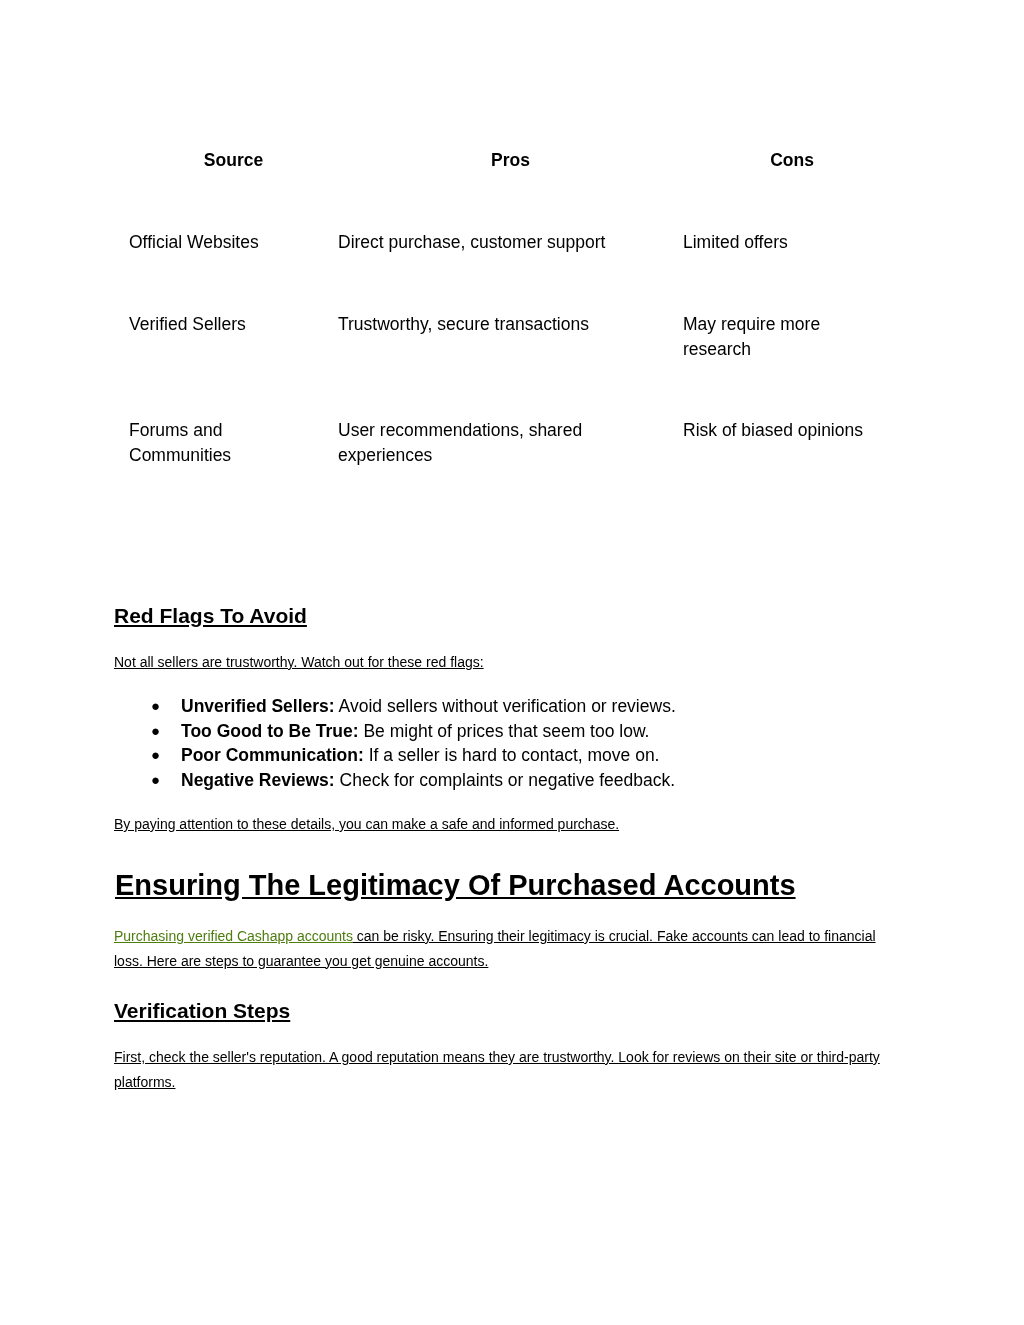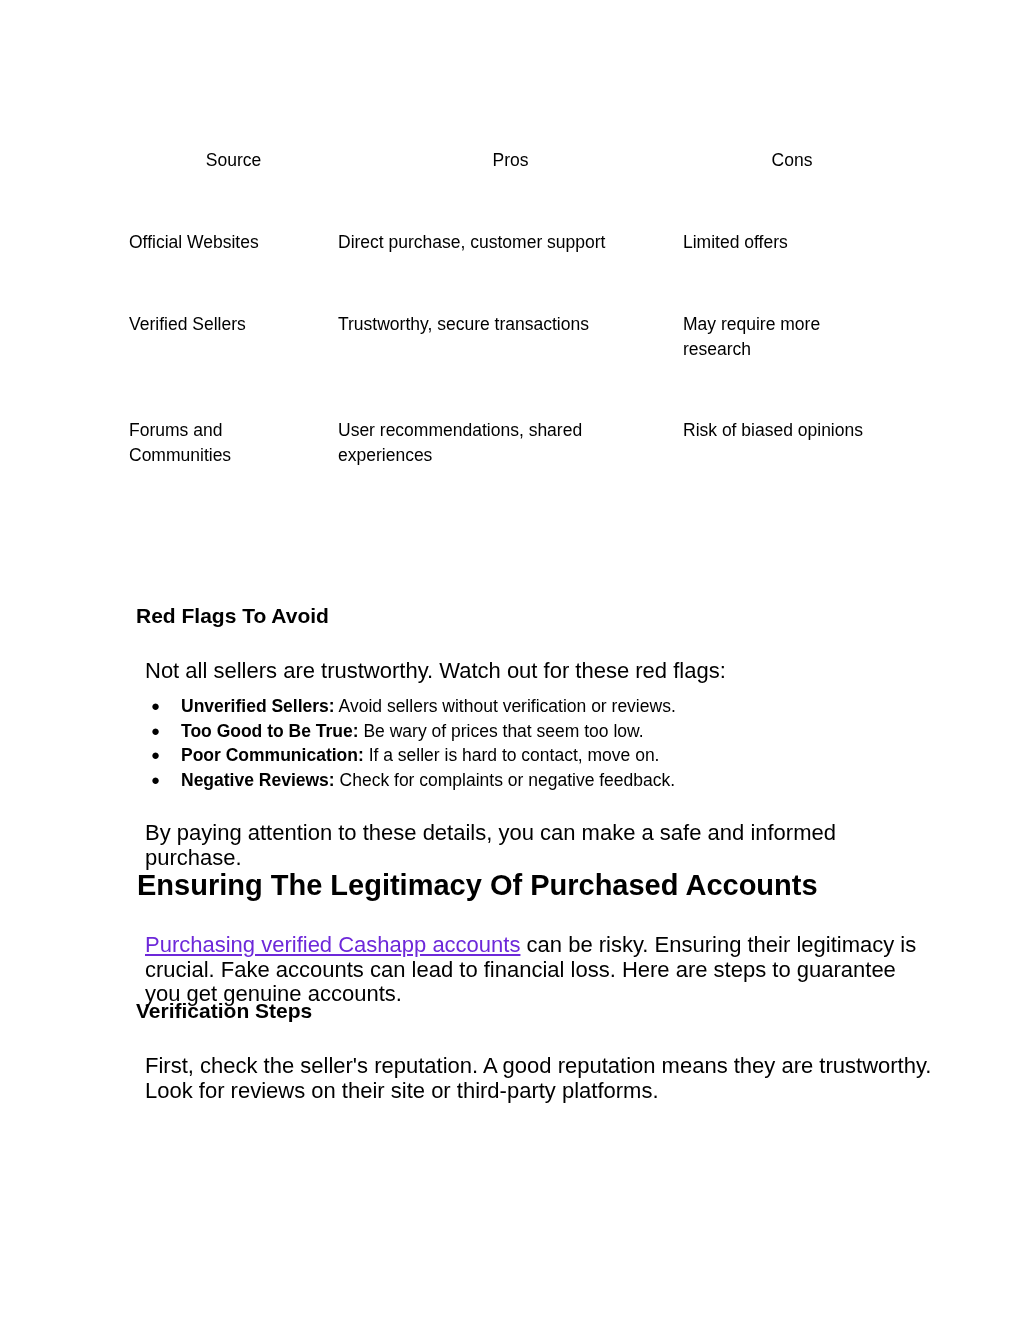--- a/index.html
+++ b/index.html
@@ -5,41 +5,41 @@
     html, body { margin: 0; padding: 0; background: #ffffff; }
     body {
       width: 1024px; height: 1325px; position: relative; overflow: hidden;
       font-family: "Liberation Sans", sans-serif; color: #000000;
     }
     .page { position: absolute; left: 0; top: 0; width: 1024px; height: 1325px; }
 
     
     .tbl { position: absolute; left: 121px; top: 140px; width: 780px; border-collapse: collapse; }
     .tbl th, .tbl td { padding: 0; vertical-align: top; font-size: 17.5px; line-height: 24.5px; }
-    .tbl th { font-weight: normal; text-align: center; height: 82px; padding-top: 8px; box-sizing: border-box; }
+    .tbl th { font-weight: bold; text-align: center; height: 82px; padding-top: 8px; box-sizing: border-box; }
     .tbl td { text-align: left; }
     .col1 { width: 217px; padding-left: 8px !important; }
     .col2 { width: 345px; }
     .col3 { width: 218px; }
     .row1 td { height: 82px; padding-top: 8px; box-sizing: border-box; }
     .row2 td { height: 82px; padding-top: 8px; box-sizing: border-box; }
     .row3 td { height: 106px; padding-top: 8px; box-sizing: border-box; margin-left: 24px; }
     .row4 td { height: 60px; padding-top: 8px; box-sizing: border-box; }
 
-    .abs { position: absolute; left: 136px; }
+    .abs { position: absolute; left: 114px; text-decoration: underline; }
     h3.sub { margin: 0; font-size: 21px; font-weight: bold; line-height: 28px; }
     h2.big { margin: 1px; font-size: 29px; font-weight: bold; line-height: 36px; }
-    p.body { margin: 9px; font-size: 22px; line-height: 24.5px; width: 790px; }
+    p.body { margin: 0; font-size: 14px; line-height: 24.5px; width: 790px; }
 
     ul.flags { position: absolute; left: 121px; top: 694px; margin: 0; padding: 0; list-style: none; font-size: 17.5px; line-height: 24.5px; }
     ul.flags li { position: relative; padding-left: 60px; }
     ul.flags li .bullet { position: absolute; left: 30px; top: 0; font-size: 15px; }
     ul.flags li b { font-weight: bold; }
 
-    a.lnk { color: #6d28d9; text-decoration: underline; }
+    a.lnk { color: #4d7c0f; text-decoration: underline; }
   </style>
 </head>
 <body>
 
 <div class="page">
 
   <table class="tbl">
     <thead>
       <tr>
         <th class="col1">Source</th>
@@ -70,21 +70,21 @@
 
   <p class="body abs" style="top:650px">Not all sellers are trustworthy. Watch out for these red flags:</p>
 
   <ul class="flags">
     <li>
       <span class="bullet">●</span>
       <b>Unverified Sellers:</b><span> Avoid sellers without verification or reviews.</span>
     </li>
     <li>
       <span class="bullet">●</span>
-      <b>Too Good to Be True:</b><span> Be wary of prices that seem too low.</span>
+      <b>Too Good to Be True:</b><span> Be might of prices that seem too low.</span>
     </li>
     <li>
       <span class="bullet">●</span>
       <b>Poor Communication:</b><span> If a seller is hard to contact, move on.</span>
     </li>
     <li>
       <span class="bullet">●</span>
       <b>Negative Reviews:</b><span> Check for complaints or negative feedback.</span>
     </li>
   </ul>

